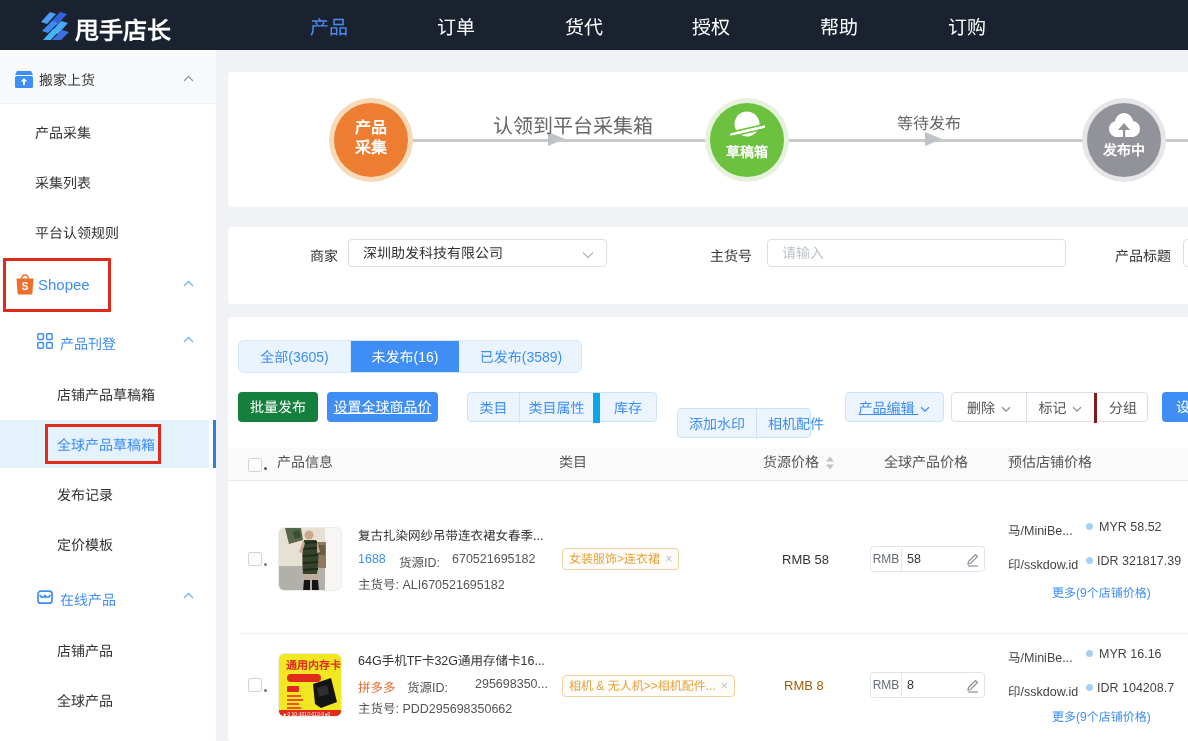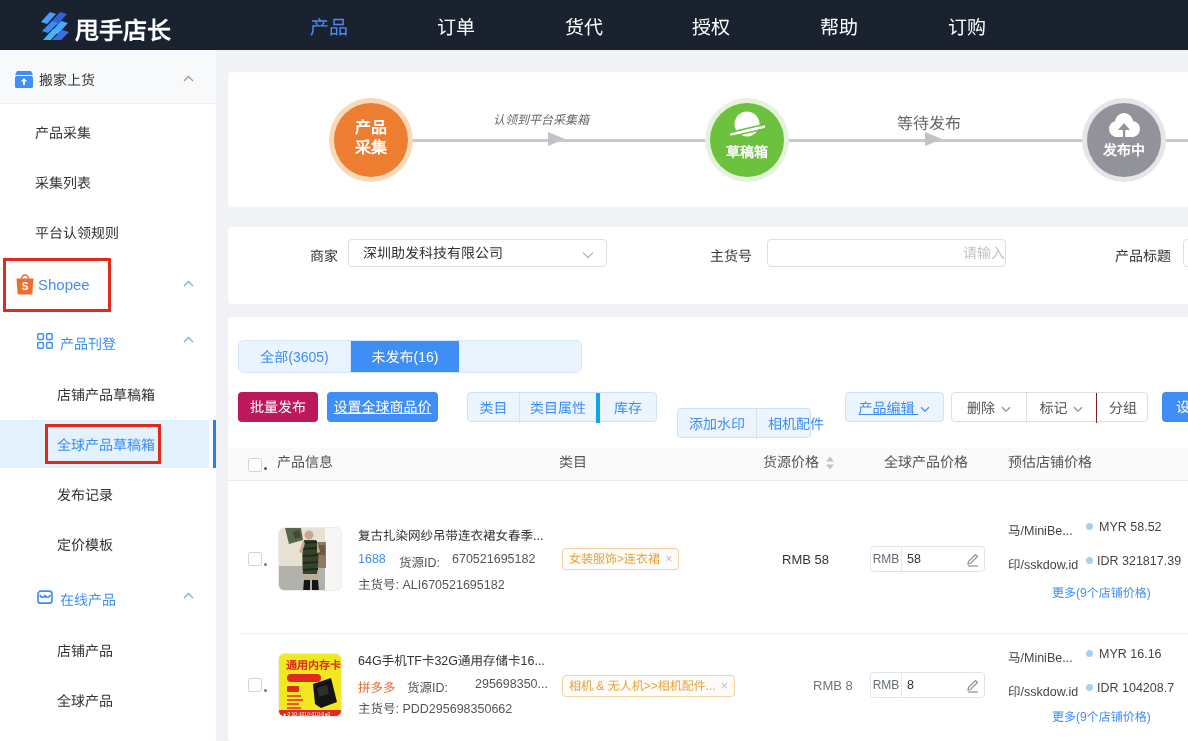--- a/index.html
+++ b/index.html
@@ -137,21 +137,21 @@
 <div class="redbox" style="left:3px;top:258px;width:108px;height:54px;"></div>
 <div class="redbox" style="left:45px;top:424px;width:116px;height:40px;"></div>
 
 <div class="panel" id="panel1">
 
   <div class="stepline" style="left:184px;top:67px;width:296px;"></div>
   <div class="stepline" style="left:558px;top:67px;width:298px;"></div>
   <div class="stepline" style="left:938px;top:67px;width:34px;"></div>
   <div class="arrow" style="left:320px;top:60px;"></div>
   <div class="arrow" style="left:697px;top:60px;"></div>
-  <div class="steptext" style="left:265px;top:38px;font-size:12px;font-style:italic;">认领到平台采集箱</div>
+  <div class="steptext" style="left:265px;top:38px;font-size:20px;">认领到平台采集箱</div>
   <div class="steptext" style="left:669px;top:38px;font-size:16px;">等待发布</div>
 
   <div class="circle" style="left:106px;top:31px;width:74px;height:74px;background:#ed7d31;box-shadow:0 0 0 5px #f8d9b8;">
     <div style="margin-top:15px;font-size:16px;font-weight:bold;line-height:20px;">产品<br>采集</div>
   </div>
 
   <div class="circle" style="left:859px;top:31px;width:74px;height:74px;background:#92929a;box-shadow:0 0 0 5px #e6e6ea;">
     <svg style="margin-top:10px" width="34" height="26" viewBox="0 0 34 26">
       <circle cx="10" cy="16" r="8" fill="#fff"></circle>
       <circle cx="17" cy="9" r="9" fill="#fff"></circle>
@@ -177,51 +177,52 @@
 </div>
 
 <div class="panel" id="panel2">
   <div class="abs" style="left:82px;top:18px;color:#333;">商家</div>
   <div class="finput" style="left:120px;top:12px;width:259px;padding-left:14px;color:#333;">深圳助发科技有限公司
     <svg class="abs" style="right:12px;top:11px" width="12" height="8" viewBox="0 0 12 8">
         <path d="M1 1.5 L6 6.5 L11 1.5" stroke="#b7bcc4" stroke-width="1.4" fill="none"></path>
       </svg>
   </div>
   <div class="abs" style="left:482px;top:18px;color:#333;">主货号</div>
-  <div class="finput" style="left:539px;top:12px;width:239px;color:#c0c4cc;text-align:right;">请输入</div>
+  <div class="finput" style="left:539px;top:12px;width:299px;padding-left:14px;color:#c0c4cc;">请输入</div>
   <div class="abs" style="left:887px;top:18px;color:#333;">产品标题</div>
   <div class="finput" style="left:955px;top:12px;width:100px;"></div>
 </div>
 
 <div class="panel" id="panel3">
 
   <div class="abs" style="left:10px;top:22.5px;width:344px;height:33px;background:#eaf4fe;border:1px solid #d4e7fc;border-radius:6px;overflow:hidden;">
     <div class="abs" style="left:0;top:0;width:112px;height:33px;line-height:32px;text-align:center;color:#3e8ef6;border-right:1px solid #d4e7fc;">全部(3605)</div>
     <div class="abs" style="left:112px;top:0;width:108px;height:33px;line-height:32px;text-align:center;background:#3e8ef6;color:#fff;">未发布(16)</div>
-  </div>
-
-  <div class="btn" style="left:10px;top:74.5px;width:80px;background:#be185d;color:#fff;">批量发布</div>
+    <div class="abs" style="left:220px;top:0;width:124px;height:33px;line-height:32px;text-align:center;color:#3e8ef6;">已发布(3589)</div>
+  </div>
+
+  <div class="btn" style="left:10px;top:74.5px;width:80px;background:#15803d;color:#fff;">批量发布</div>
   <div class="btn" style="left:99px;top:74.5px;width:111px;background:#3e8ef6;color:#fff;text-decoration:underline;">设置全球商品价格</div>
   <div class="btn" style="left:239px;top:74.5px;width:190px;background:#ecf5fe;border:1px solid #cbe3fb;color:#3e8ef6;">
     <div class="abs" style="left:0;top:0;width:52px;border-right:1px solid #cbe3fb;">类目</div>
-    <div class="abs" style="left:52px;top:0;width:80px;border-right:4px solid #0ea5e9;">类目属性</div>
+    <div class="abs" style="left:52px;top:0;width:80px;border-right:7px solid #0ea5e9;">类目属性</div>
     <div class="abs" style="left:132px;top:0;width:56px;">库存</div>
   </div>
   <div class="btn" style="left:449px;top:91px;width:134px;background:#ecf5fe;border:1px solid #cbe3fb;color:#3e8ef6;">
     <div class="abs" style="left:0;top:0;width:79px;border-right:1px solid #cbe3fb;">添加水印</div>
     <div class="abs" style="left:79px;top:0;width:78px;">相机配件</div>
   </div>
   <div class="btn" style="left:617px;top:74.5px;width:99px;background:#ecf5fe;border:1px solid #cbe3fb;color:#3e8ef6;text-decoration:underline;">产品编辑 <svg width="10" height="7" viewBox="0 0 10 7" style="margin-left:2px">
         <path d="M1 1.2 L5 5.2 L9 1.2" stroke="#3e8ef6" stroke-width="1.3" fill="none"></path>
       </svg></div>
   <div class="btn" style="left:723px;top:74.5px;width:197px;background:#fff;border:1px solid #dcdfe6;color:#555;">
     <div class="abs" style="left:0;top:0;width:75px;border-right:1px solid #dcdfe6;">删除 <svg width="10" height="7" viewBox="0 0 10 7" style="margin-left:2px">
           <path d="M1 1.2 L5 5.2 L9 1.2" stroke="#8a8f99" stroke-width="1.3" fill="none"></path>
         </svg></div>
-    <div class="abs" style="left:75px;top:0;width:70px;border-right:1px solid #7f1d1d;">标记 <svg width="10" height="7" viewBox="0 0 10 7" style="margin-left:2px">
+    <div class="abs" style="left:75px;top:0;width:70px;border-right:3px solid #7f1d1d;">标记 <svg width="10" height="7" viewBox="0 0 10 7" style="margin-left:2px">
           <path d="M1 1.2 L5 5.2 L9 1.2" stroke="#8a8f99" stroke-width="1.3" fill="none"></path>
         </svg></div>
     <div class="abs" style="left:145px;top:0;width:52px;">分组</div>
   </div>
   <div class="btn" style="left:934px;top:74.5px;width:60px;background:#3e8ef6;color:#fff;text-align:left;padding-left:14px;">设</div>
 
   <div class="abs" style="left:0;top:131px;width:972px;height:33px;background:#fafafa;border-bottom:1px solid #ebebeb;"></div>
   <div class="cbx" style="left:20px;top:141px;"></div>
     <div class="abs" style="left:36px;top:150px;width:3px;height:3px;border-radius:50%;background:#555;"></div>
   <div class="th" style="left:49px;top:133.5px;">产品信息</div>
@@ -296,21 +297,21 @@
       <rect x="0" y="56" width="64" height="8" fill="#e02a1c"></rect>
       <text x="4" y="62" font-size="5" fill="#fff">● 0 10-1010-010-0●0</text>
     </svg>
   </div>
   <div class="abs" style="left:130px;top:332.5px;color:#333;font-size:12.5px;">64G手机TF卡32G通用存储卡16...</div>
   <div class="abs" style="left:130px;top:359.5px;color:#e66e35;font-size:12.5px;">拼多多</div>
   <div class="abs" style="left:179px;top:359.5px;color:#555;font-size:12.5px;">货源ID:</div>
   <div class="abs" style="left:247px;top:359.5px;color:#555;font-size:12.5px;">295698350...</div>
   <div class="abs" style="left:130px;top:381px;color:#555;font-size:12.5px;">主货号: PDD295698350662</div>
   <div class="tag" style="left:334px;top:358px;">相机 &amp; 无人机&gt;&gt;相机配件... <span style="color:#b9bdc5;margin-left:2px;">×</span></div>
-  <div class="abs" style="left:585px;top:361px;color:#737373;font-size:13px;">RMB 8</div>
+  <div class="abs" style="left:556px;top:361px;color:#a16207;font-size:13px;">RMB 8</div>
 
   <div class="abs" style="left:642px;top:355px;width:115px;height:26px;border:1px solid #e0e3e8;border-radius:4px;background:#fff;">
     <div class="abs" style="left:0;top:0;width:31px;height:24px;line-height:24px;text-align:center;color:#666c75;border-right:1px solid #e6e8ec;font-size:12px;">RMB</div>
     <div class="abs" style="left:36px;top:5px;color:#333;font-size:12.5px;">8</div>
     <svg class="abs" style="right:4px;top:5px" width="14" height="15" viewBox="0 0 14 15">
         <path d="M2.5 9.5 L9.5 2.5 L11.5 4.5 L4.5 11.5 L2 12 Z" fill="none" stroke="#8a8f99" stroke-width="1.2"></path>
         <path d="M2 14 L12 14" stroke="#8a8f99" stroke-width="1.2"></path>
       </svg>
   </div>
   <div class="abs" style="left:780px;top:329.5px;color:#444;font-size:12.5px;">马/MiniBe...</div>

